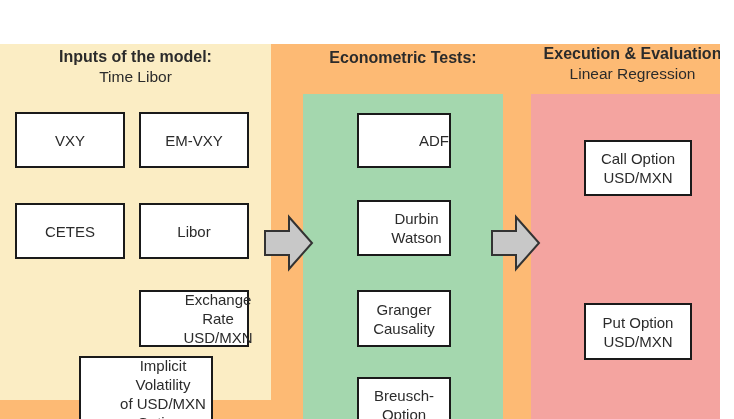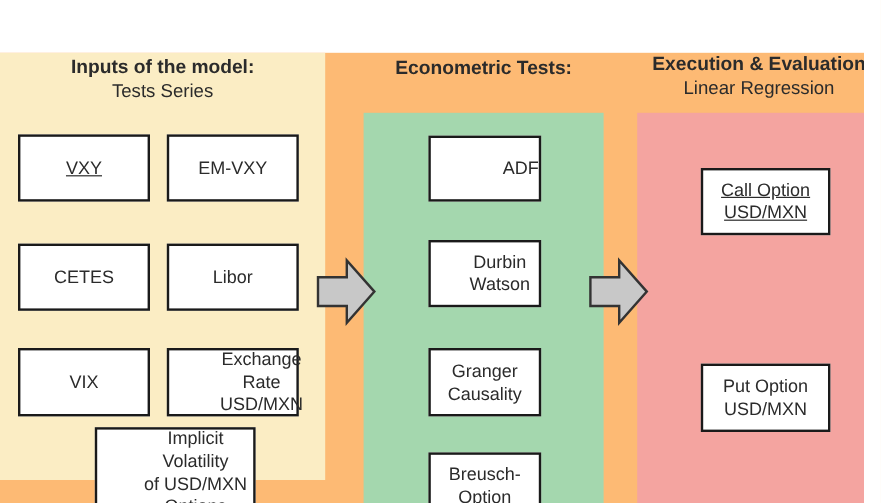--- a/index.html
+++ b/index.html
@@ -33,80 +33,77 @@
     display: flex;
     align-items: center;
     justify-content: center;
     text-align: center;
     font-size: 15px;
     line-height: 19px;
   }
   .box-label { white-space: pre-line; }
 
   
-  #box-vxy      { left: 15px;  top: 68px;  width: 110px; height: 56px; text-decoration: underline; }
+  #box-vxy      { left: 15px;  top: 68px;  width: 110px; height: 56px; }
   #box-emvxy    { left: 139px; top: 68px;  width: 110px; height: 56px; }
   #box-cetes    { left: 15px;  top: 159px; width: 110px; height: 56px; }
   #box-libor    { left: 139px; top: 159px; width: 110px; height: 56px; }
   #box-vix      { left: 15px;  top: 246px; width: 110px; height: 57px; }
   #box-exch     { left: 139px; top: 246px; width: 110px; height: 57px; padding-left: 48px; }
   #box-implicit { left: 79px;  top: 312px; width: 134px; height: 76px; padding-left: 34px; }
 
   
   #box-adf     { left: 357px; top: 69px;  width: 94px; height: 55px; justify-content: flex-end; }
   #box-durbin  { left: 357px; top: 156px; width: 94px; height: 56px; padding-left: 25px; }
   #box-granger { left: 357px; top: 246px; width: 94px; height: 57px; }
   #box-breusch { left: 357px; top: 333px; width: 94px; height: 55px; }
 
   
-  #box-call { left: 584px; top: 96px;  width: 108px; height: 56px; text-decoration: underline; }
+  #box-call { left: 584px; top: 96px;  width: 108px; height: 56px; }
   #box-put  { left: 584px; top: 259px; width: 108px; height: 57px; }
 
   #connector-layer {
     position: absolute;
     left: 0; top: 0;
     width: 734px; height: 419px;
     pointer-events: none;
   }
 </style>
 </head>
 <body>
 
 <div id="canvas">
 
   <div class="panel" id="panel-inputs"></div>
   <div class="panel" id="panel-tests"></div>
   <div class="panel" id="panel-execution"></div>
 
   <div class="col-header" id="header-inputs">
     <div class="col-title">Inputs of the model:</div>
-    <div class="col-subtitle">Tests Series</div>
+    <div class="col-subtitle">Time Libor</div>
   </div>
   <div class="col-header" id="header-tests">
     <div class="col-title">Econometric Tests:</div>
   </div>
   <div class="col-header" id="header-execution">
     <div class="col-title">Execution &amp; Evaluation</div>
     <div class="col-subtitle">Linear Regression</div>
   </div>
 
   <div class="box" id="box-vxy">
     <span class="box-label">VXY</span>
   </div>
   <div class="box" id="box-emvxy">
     <span class="box-label">EM-VXY</span>
   </div>
   <div class="box" id="box-cetes">
     <span class="box-label">CETES</span>
   </div>
   <div class="box" id="box-libor">
     <span class="box-label">Libor</span>
-  </div>
-  <div class="box" id="box-vix">
-    <span class="box-label">VIX</span>
   </div>
   <div class="box" id="box-exch">
     <span class="box-label">Exchange Rate
 USD/MXN</span>
   </div>
   <div class="box" id="box-implicit">
     <span class="box-label">Implicit Volatility
 of USD/MXN
 Options</span>
   </div>

